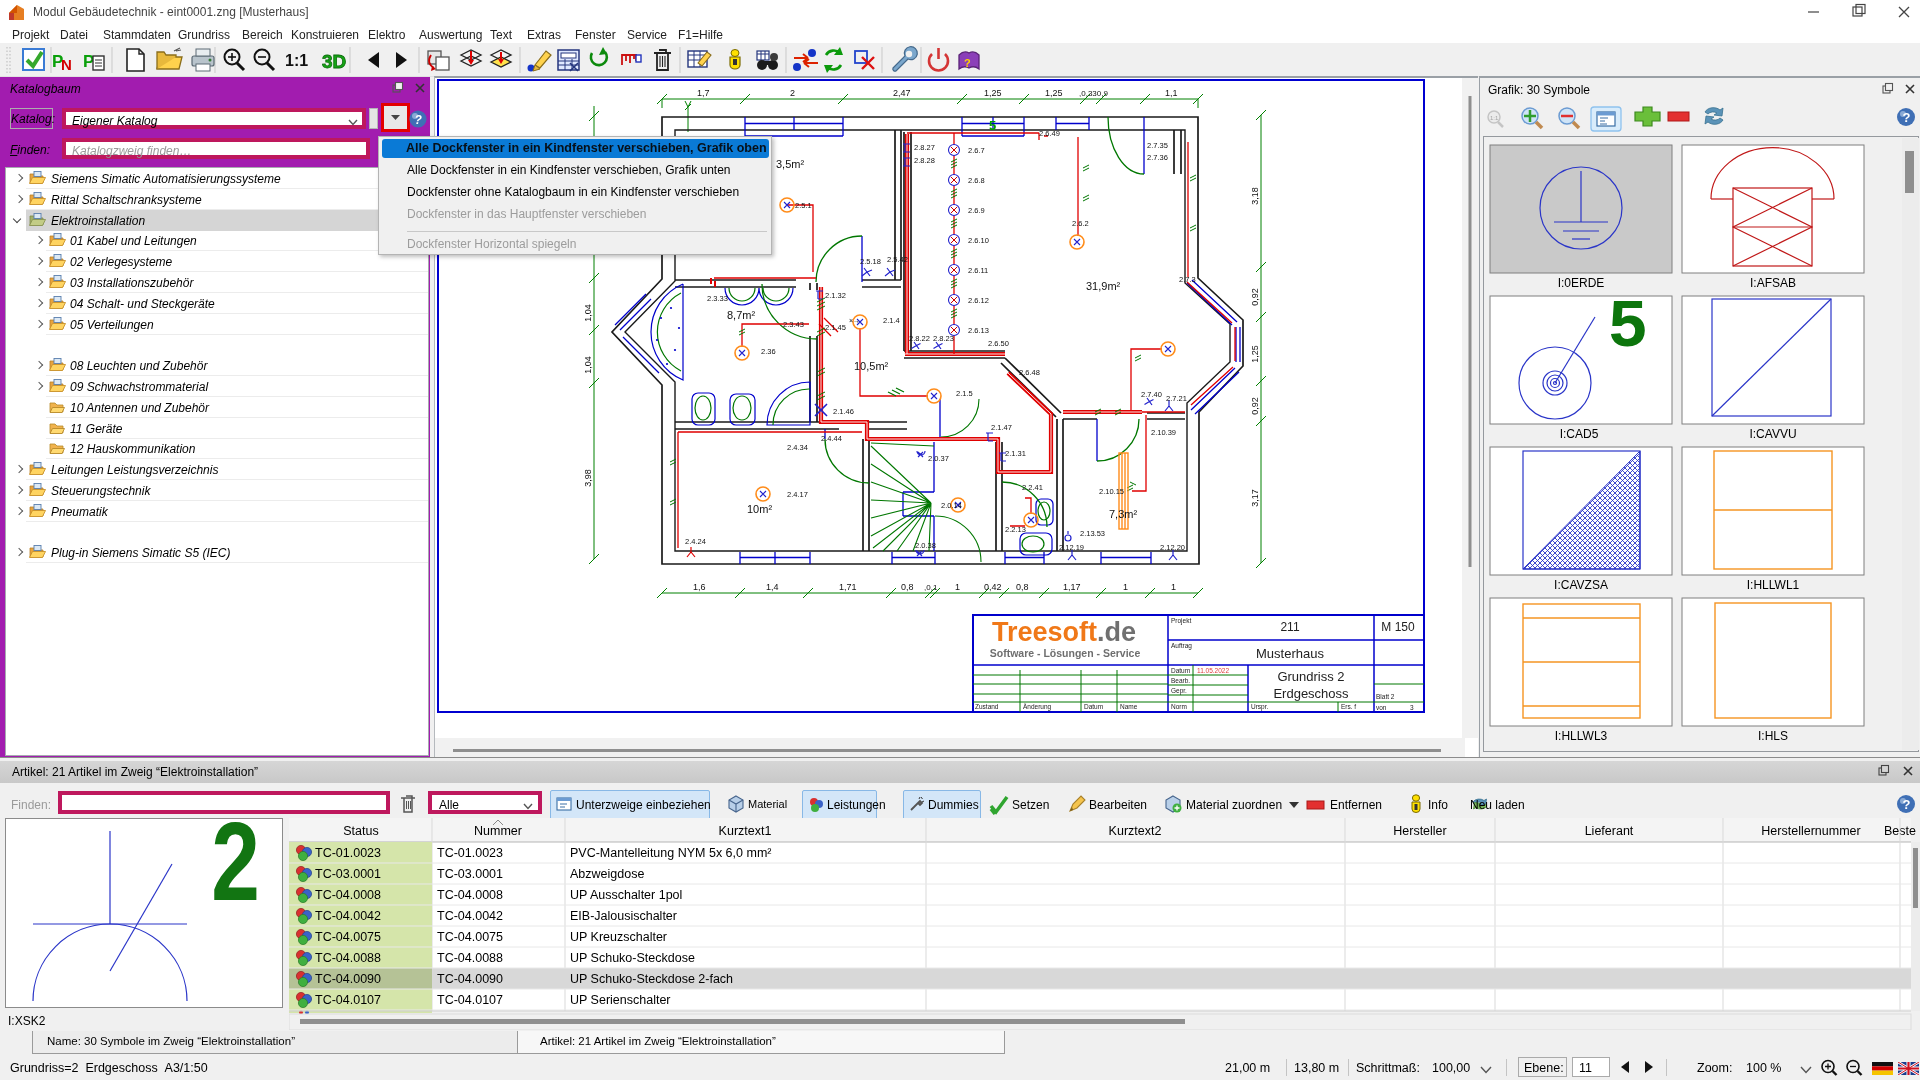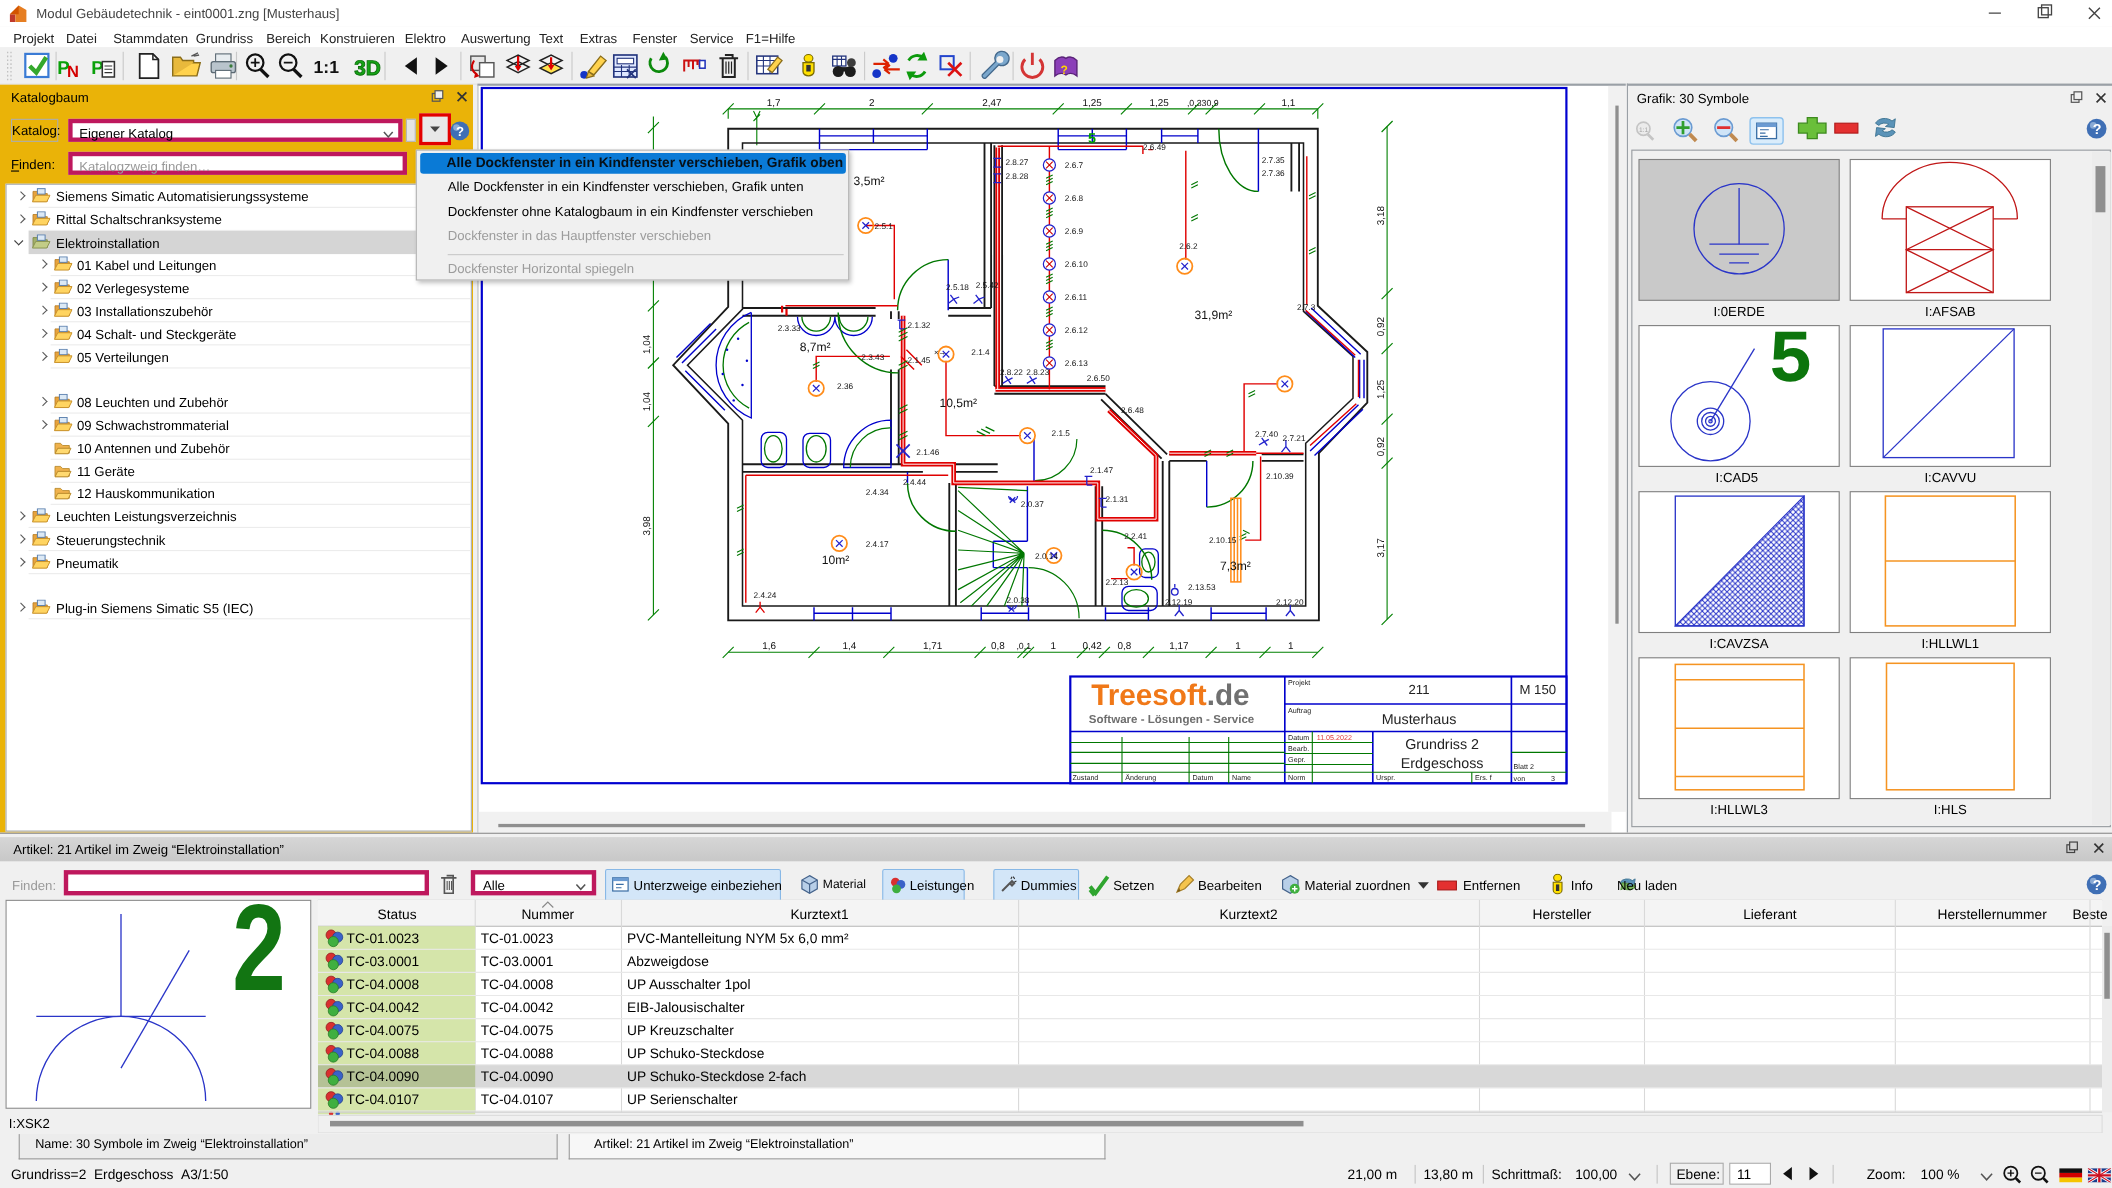--- a/index.html
+++ b/index.html
@@ -6,21 +6,21 @@
 html,body { width:1920px; height:1080px; overflow:hidden; }
 body { font-family:"Liberation Sans", sans-serif; background:#f0f0f0; position:relative; font-size:12px; color:#000; }
 .abs { position:absolute; }
 
 #titlebar { left:0; top:0; width:1920px; height:24px; background:#ffffff; }
 #titlebar .ttl { position:absolute; left:33px; top:5px; font-size:12px; color:#444; }
 #menubar { left:0; top:24px; width:1920px; height:19px; background:#ffffff; }
 #menubar span { position:absolute; top:4px; font-size:12px; color:#222; white-space:nowrap; }
 #toolbar { left:0; top:43px; width:1920px; height:34px; background:#f0f0f0; border-bottom:1px solid #e2e2e2; }
 
-#leftpanel { left:0; top:77px; width:430px; height:680px; background:#eab308; }
+#leftpanel { left:0; top:77px; width:430px; height:680px; background:#a21caf;font-style:italic; }
 .ptitle { font-size:12px; color:#000; }
 .combo { background:#fff; border:4px solid #be185d; position:absolute; font-size:12px; }
 .tree { position:absolute; left:5px; top:90px; width:424px; height:589px; background:#fff; border:1px solid #a7abb0; overflow:hidden; }
 .trow { position:absolute; left:0; width:424px; height:21px; }
 .trow .lbl { position:absolute; top:4px; font-size:12px; white-space:nowrap; }
 .chev { position:absolute; top:7px; width:6px; height:6px; border-right:1.5px solid #5a5a5a; border-bottom:1.5px solid #5a5a5a; transform:rotate(-45deg); }
 .chevo { position:absolute; top:6px; width:6px; height:6px; border-right:1.5px solid #444; border-bottom:1.5px solid #444; transform:rotate(45deg); }
 .rowline { position:absolute; height:1px; background:#ececec; }
 
 #canvas { left:434px; top:76px; width:1044px; height:681px; background:#ffffff; border-top:2px solid #9aa0a6; border-left:1px solid #b5b9bd; }
@@ -354,21 +354,21 @@
           <use href="#foldc"></use>
         </svg>
         <span class="lbl" style="left:64px">12 Hauskommunikation</span>
         <div class="rowline" style="left:40px;right:0;top:20px"></div>
       </div>
     <div class="trow" style="top:291px">
         <span class="chev" style="left:10px"></span>
         <svg class="abs" style="left:23px;top:3px" width="17" height="14">
           <use href="#fold"></use>
         </svg>
-        <span class="lbl" style="left:45px">Leuchten Leistungsverzeichnis</span>
+        <span class="lbl" style="left:45px">Leitungen Leistungsverzeichnis</span>
         <div class="rowline" style="left:20px;right:0;top:20px"></div>
       </div>
     <div class="trow" style="top:312px">
         <span class="chev" style="left:10px"></span>
         <svg class="abs" style="left:23px;top:3px" width="17" height="14">
           <use href="#fold"></use>
         </svg>
         <span class="lbl" style="left:45px">Steuerungstechnik</span>
         <div class="rowline" style="left:20px;right:0;top:20px"></div>
       </div>
@@ -1098,21 +1098,21 @@
     <line x1="0" y1="193" x2="1622" y2="193" stroke="#cfcfcf"></line>
 
     <rect x="0" y="196" width="1622" height="16" fill="#f0f0f0" stroke="#dcdcdc" stroke-width="1"></rect>
     <rect x="11" y="201" width="885" height="5" fill="#8f8f8f"></rect>
   </svg>
   <div class="abs" style="left:1911px;top:84px;width:9px;height:169px;background:#ececec"></div>
   <div class="abs" style="left:1913px;top:90px;width:5px;height:60px;background:#8f8f8f"></div>
 </div>
 
 <div class="abs" id="tabs">
-  <div class="tab" style="left:17px;width:490px;background:#ececec">
+  <div class="tab" style="left:32px;width:490px;background:#ececec">
       <span style="position:absolute;left:14px;top:4px">Name: 30 Symbole im Zweig “Elektroinstallation”</span>
     </div>
   <div class="tab" style="left:517px;width:488px;background:#f7f7f7">
       <span style="position:absolute;left:22px;top:4px">Artikel: 21 Artikel im Zweig “Elektroinstallation”</span>
     </div>
 </div>
 
 <div class="abs" id="statusbar">
   <span class="abs" style="left:10px;top:6px">Grundriss=2&nbsp;&nbsp;Erdgeschoss&nbsp;&nbsp;A3/1:50</span>
   <span class="abs" style="left:1225px;top:6px">21,00 m</span>

